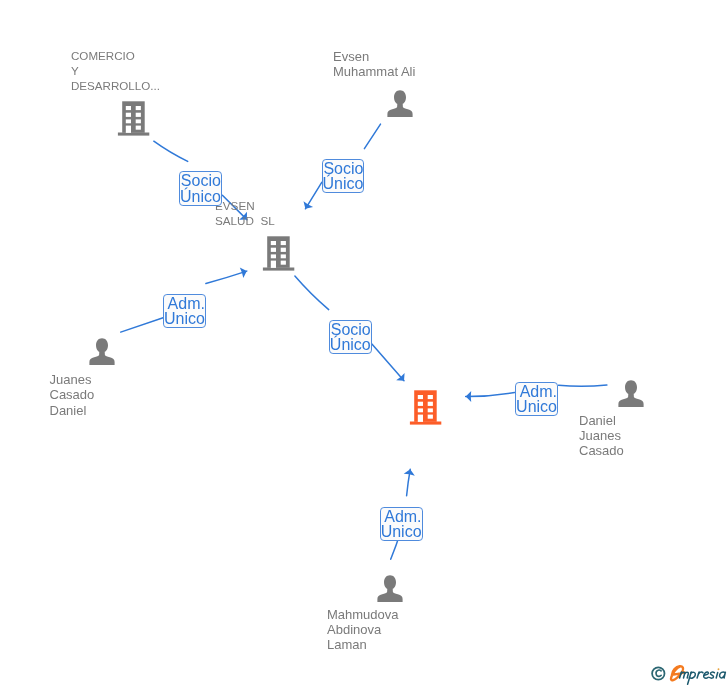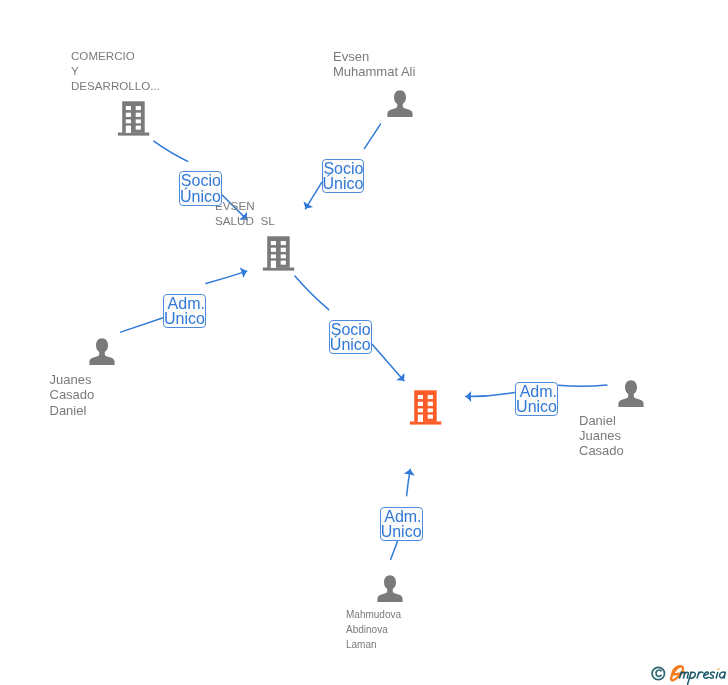--- a/index.html
+++ b/index.html
@@ -140,21 +140,21 @@
 Juanes
 Casado</div>
 
   <div class="node-icon" style="left:373.5px;top:572.5px;width:32px;height:32px;">
     <svg viewBox="0 0 32 32" width="32" height="32">
       <path class="ink" d="M16,2.2 C19.6,2.2 22,5 22,9.2 C22,13.3 19.6,16.6 16,16.6 C12.4,16.6 10,13.3 10,9.2 C10,5 12.4,2.2 16,2.2 Z
            M13.3,15.6 L18.7,15.6 L18.9,18.9 C19.4,19.8 21.2,20.4 23.8,21.2 C27.1,22.2 28.6,23.2 28.6,26
            L28.6,29 L3.4,29 L3.4,26 C3.4,23.2 4.9,22.2 8.2,21.2 C10.8,20.4 12.6,19.8 13.1,18.9 Z" fill="#7a7a7a"></path>
     </svg>
   </div>
-  <div class="node-label" style="left:346px;top:607px;width:116px;font-size:10px;line-height:15.1px;">Mahmudova
+  <div class="node-label" style="left:327px;top:607px;width:116px;font-size:13px;line-height:15.1px;">Mahmudova
 Abdinova
 Laman</div>
 
   <div class="edge-label" style="left: 178.5px; top: 161.2px; width: 43.9px; height: 34.8px; border-color: rgb(79, 139, 221); background: rgb(251, 251, 251); color: rgb(48, 121, 216);">Socio
 Único</div>
   <div class="edge-label" style="left: 321.5px; top: 148.7px; width: 42.9px; height: 34.2px; border-color: rgb(79, 139, 221); background: rgb(251, 251, 251); color: rgb(48, 121, 216);">Socio
 Único</div>
   <div class="edge-label" style="left: 163.1px; top: 283.5px; width: 42.8px; height: 34.3px; border-color: rgb(79, 139, 221); background: rgb(251, 251, 251); color: rgb(48, 121, 216);">Adm.
 Unico</div>
   <div class="edge-label" style="left: 328.7px; top: 309.6px; width: 43.2px; height: 34.4px; border-color: rgb(79, 139, 221); background: rgb(251, 251, 251); color: rgb(48, 121, 216);">Socio

